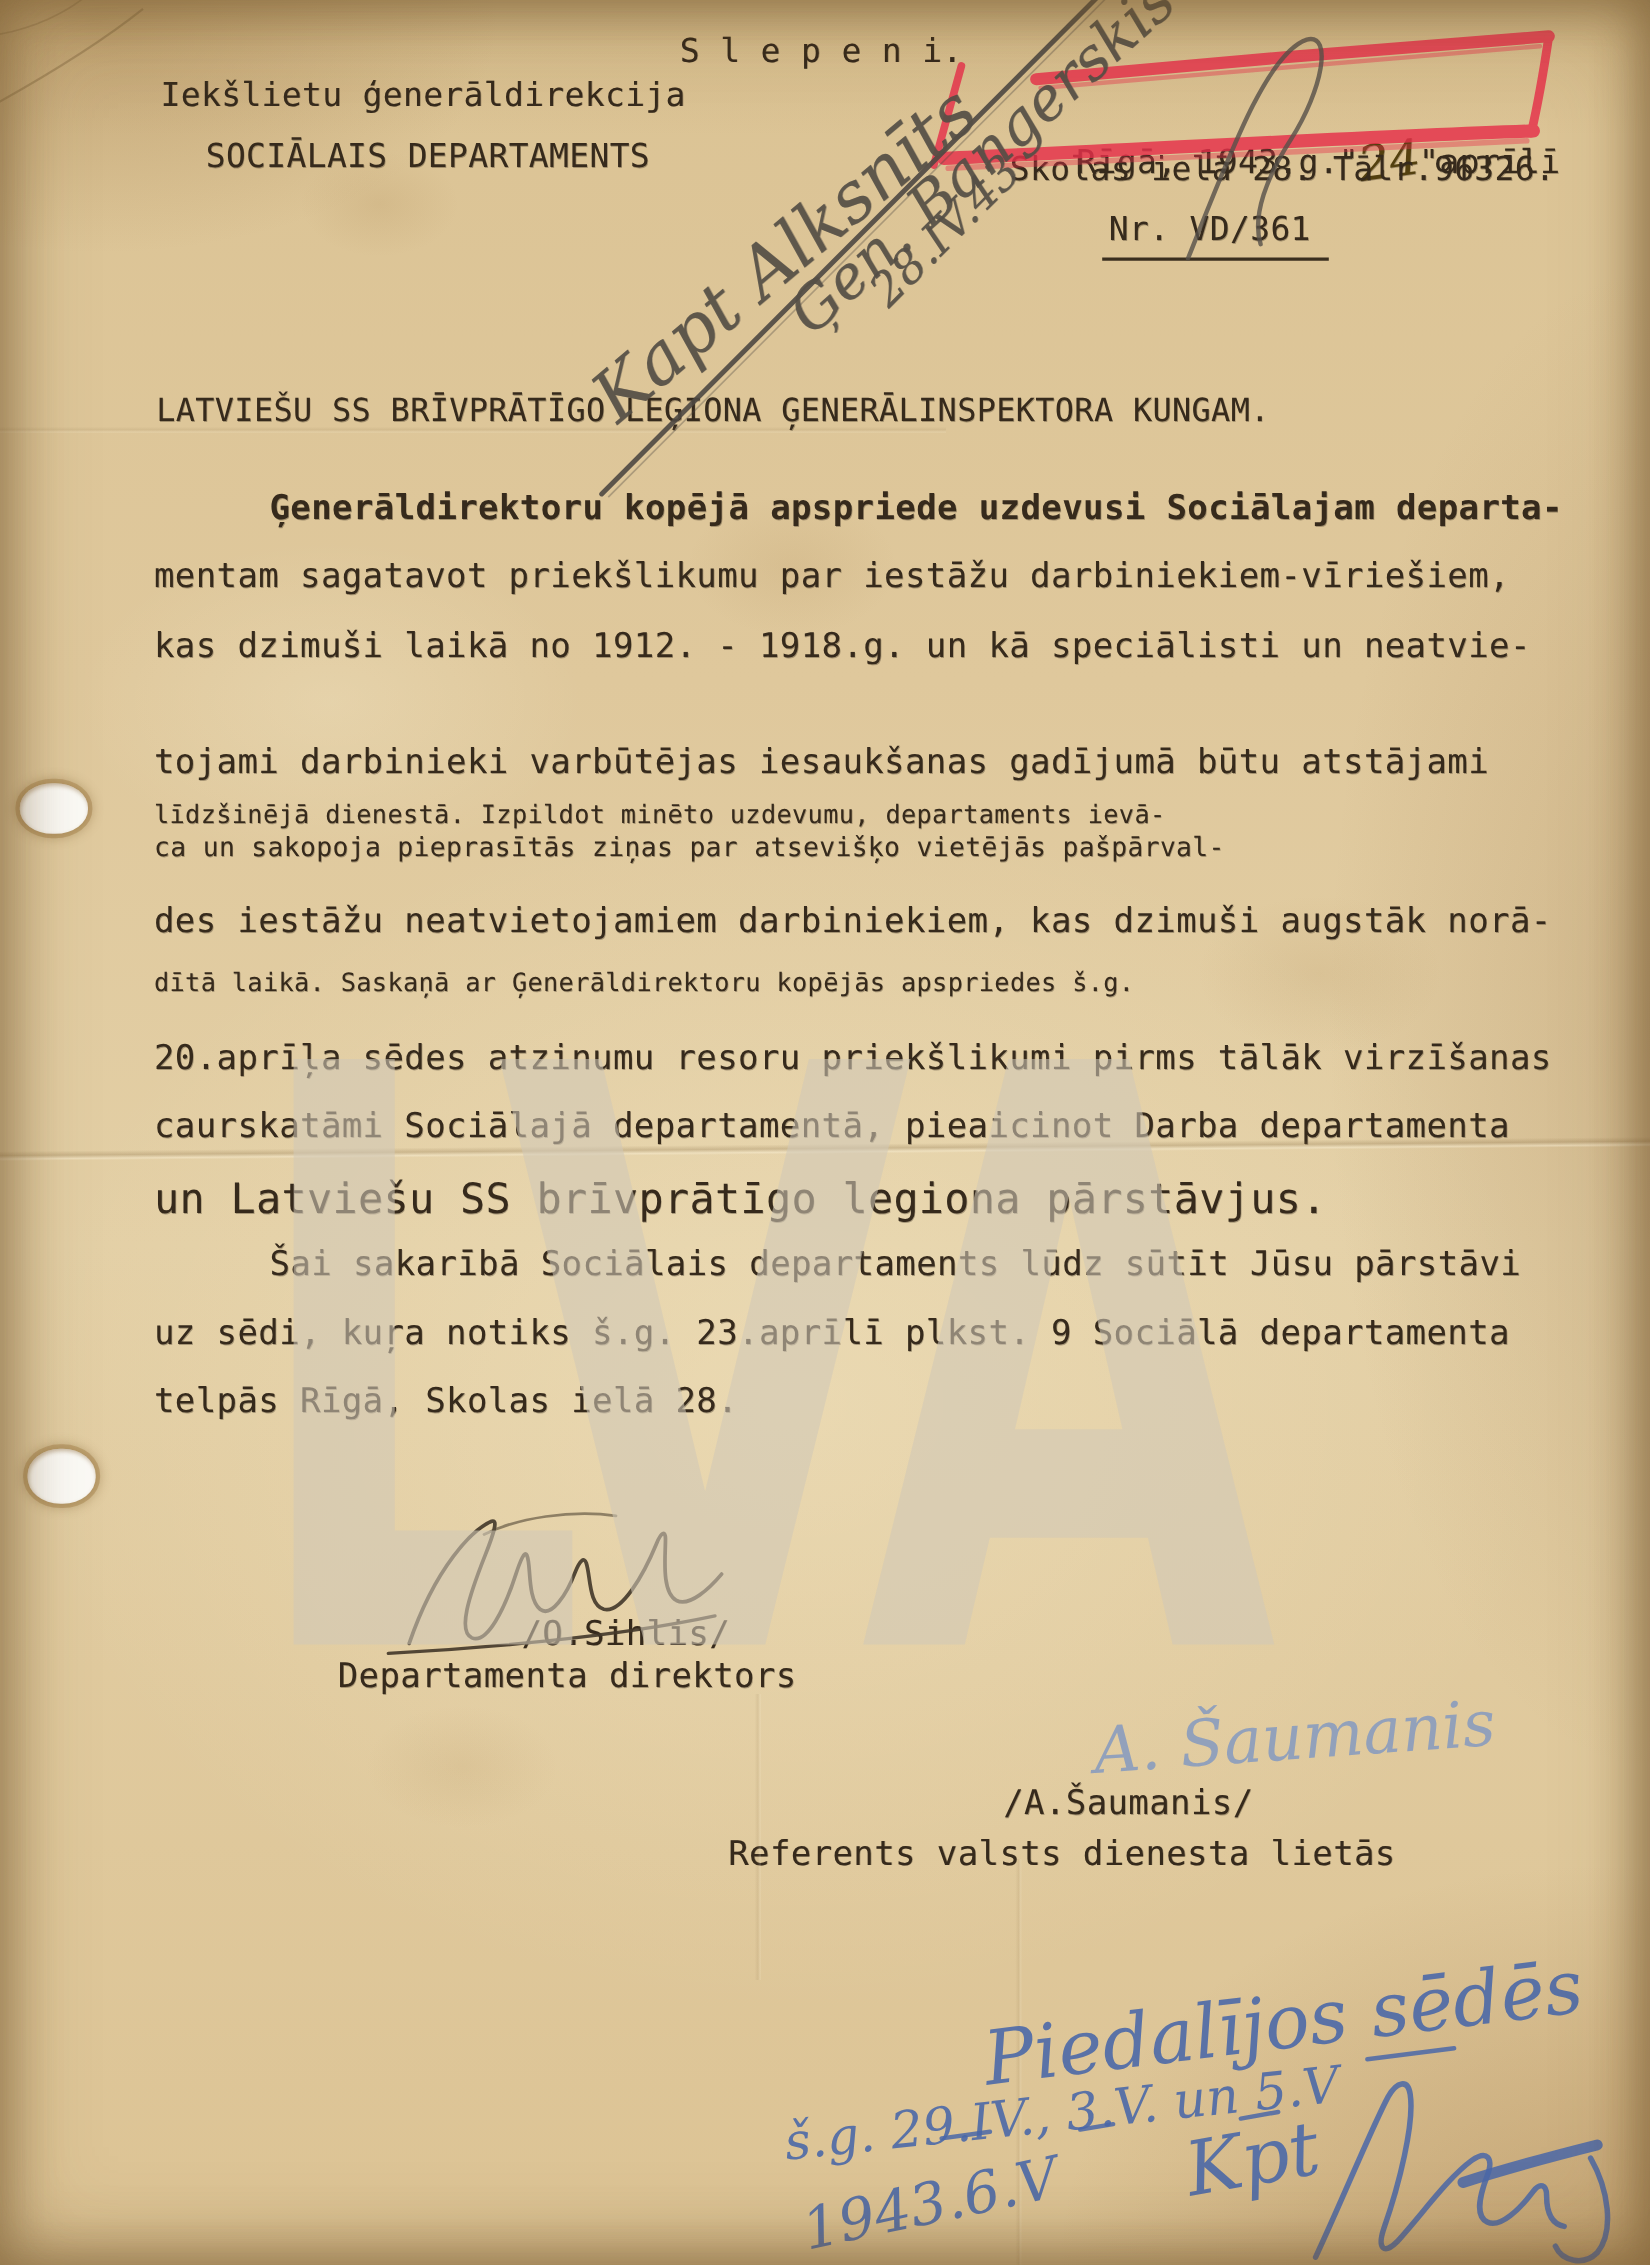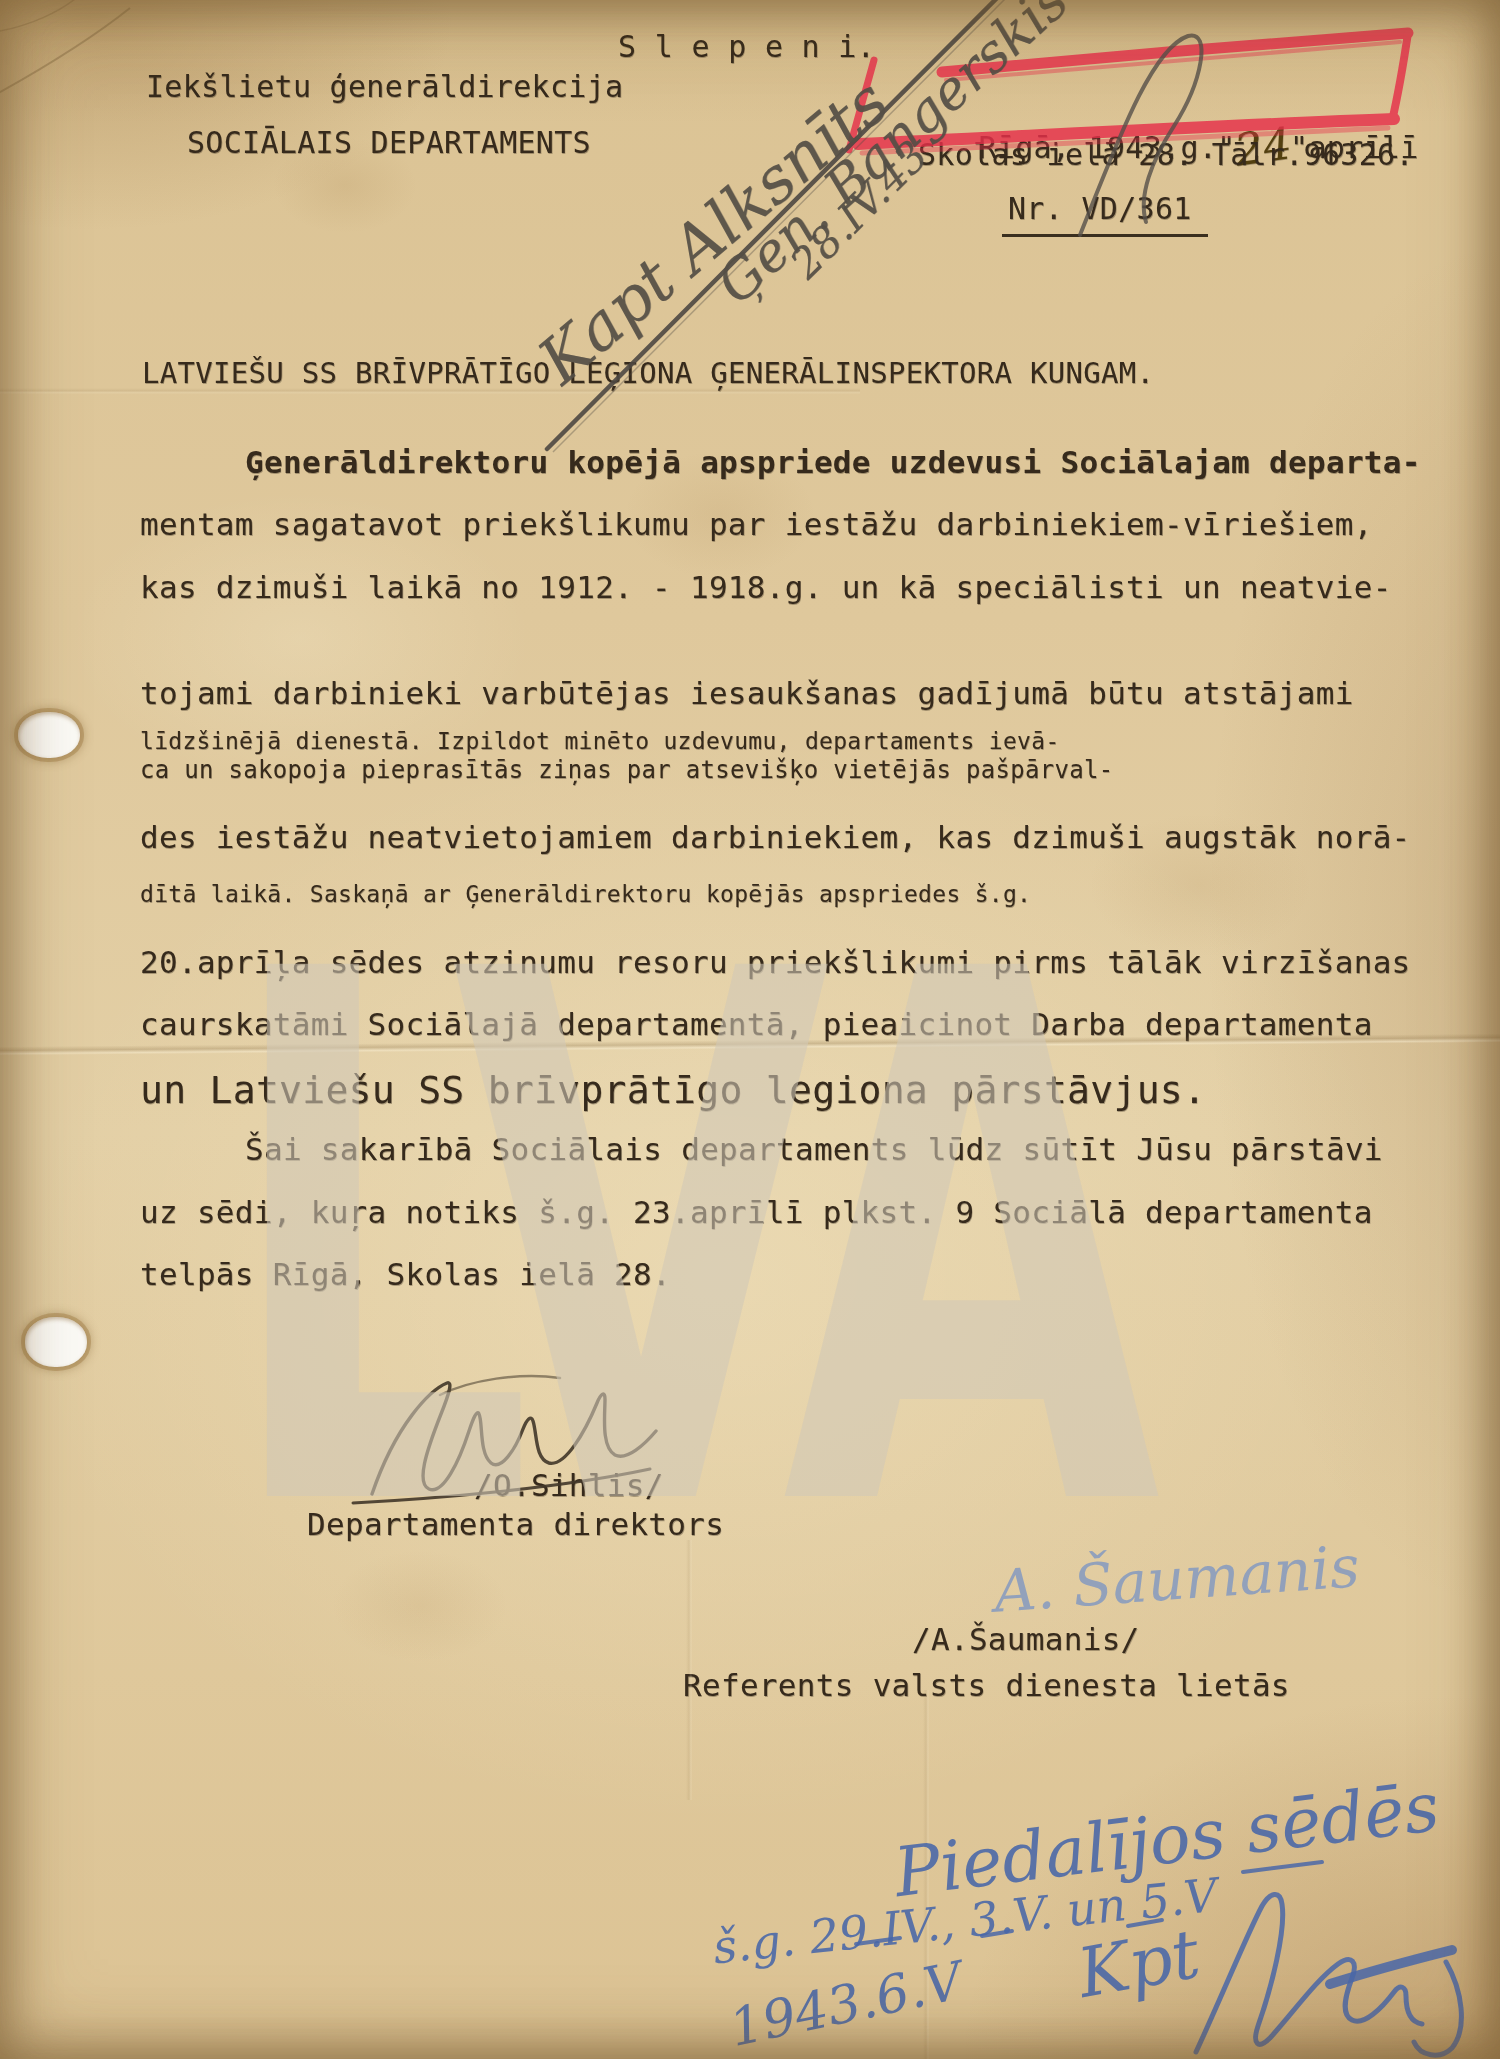--- a/index.html
+++ b/index.html
@@ -96,21 +96,21 @@
   <div class="typed" style="left:140px;top:1070px;font-size:38px;">un Latviešu SS brīvprātīgo legiona pārstāvjus.</div>
   <div class="typed" style="left:245px;top:1132px;font-size:31px;">Šai sakarībā Sociālais departaments lūdz sūtīt Jūsu pārstāvi</div>
   <div class="typed" style="left:140px;top:1195px;font-size:31px;">uz sēdi, kuŗa notiks š.g. 23.aprīlī plkst. 9 Sociālā departamenta</div>
   <div class="typed" style="left:140px;top:1257px;font-size:31px;">telpās Rīgā, Skolas ielā 28.</div>
 
   <div class="typed" style="left:474px;top:1468px;font-size:31px;">/O.Sihlis/</div>
   <div class="typed" style="left:307px;top:1507px;font-size:31px;">Departamenta direktors</div>
 
   <div class="hand fadedblue annot" style="left:994px;top:1550px;font-size:58px;transform:rotate(-4deg);position:absolute;">A. Šaumanis</div>
   <div class="typed" style="left:912px;top:1622px;font-size:31px;">/A.Šaumanis/</div>
-  <div class="typed" style="left:683px;top:1668px;font-size:31px;text-align:right;">Referents valsts dienesta lietās</div>
+  <div class="typed" style="left:662px;top:1668px;font-size:31px;text-align:right;">Referents valsts dienesta lietās</div>
 
   <div class="hand pencil annot" style="left:548px;top:338px;font-size:64px;transform:rotate(-40deg);transform-origin:left center;position:absolute;">Kapt Alksnīts</div>
   <div class="hand pencil annot" style="left:726px;top:266px;font-size:54px;transform:rotate(-42deg);transform-origin:left center;position:absolute;">Ģen. Bangerskis</div>
   <div class="hand pencil annot" style="left:798px;top:250px;font-size:42px;transform:rotate(-45deg);transform-origin:left center;position:absolute;">28.IV.43</div>
 
   <div class="hand blue annot" style="left:893px;top:1806px;font-size:68px;transform:rotate(-7deg);position:absolute;">Piedalījos sēdēs</div>
   <div class="hand blue annot" style="left:712px;top:1898px;font-size:46px;transform:rotate(-6deg);position:absolute;">š.g. 29.IV., 3.V. un 5.V</div>
   <div class="hand blue annot" style="left:728px;top:1978px;font-size:52px;transform:rotate(-12deg);position:absolute;">1943.6.V</div>
   <div class="hand blue annot" style="left:1078px;top:1930px;font-size:68px;transform:rotate(-10deg);position:absolute;">Kpt</div>
 

